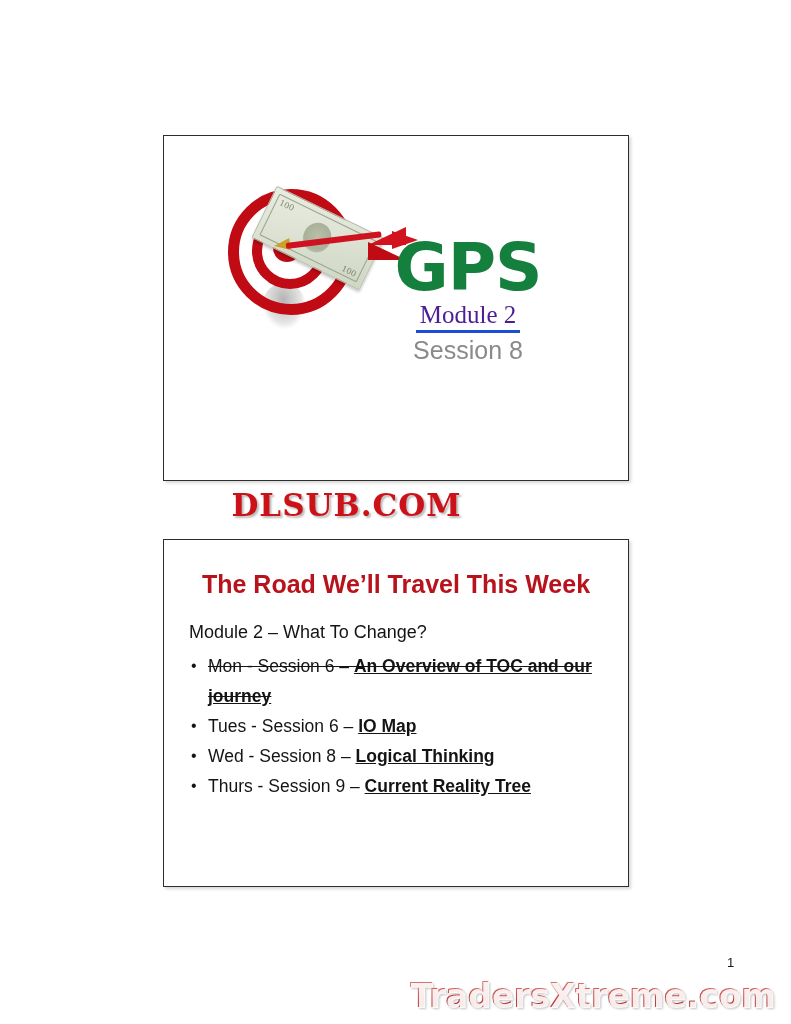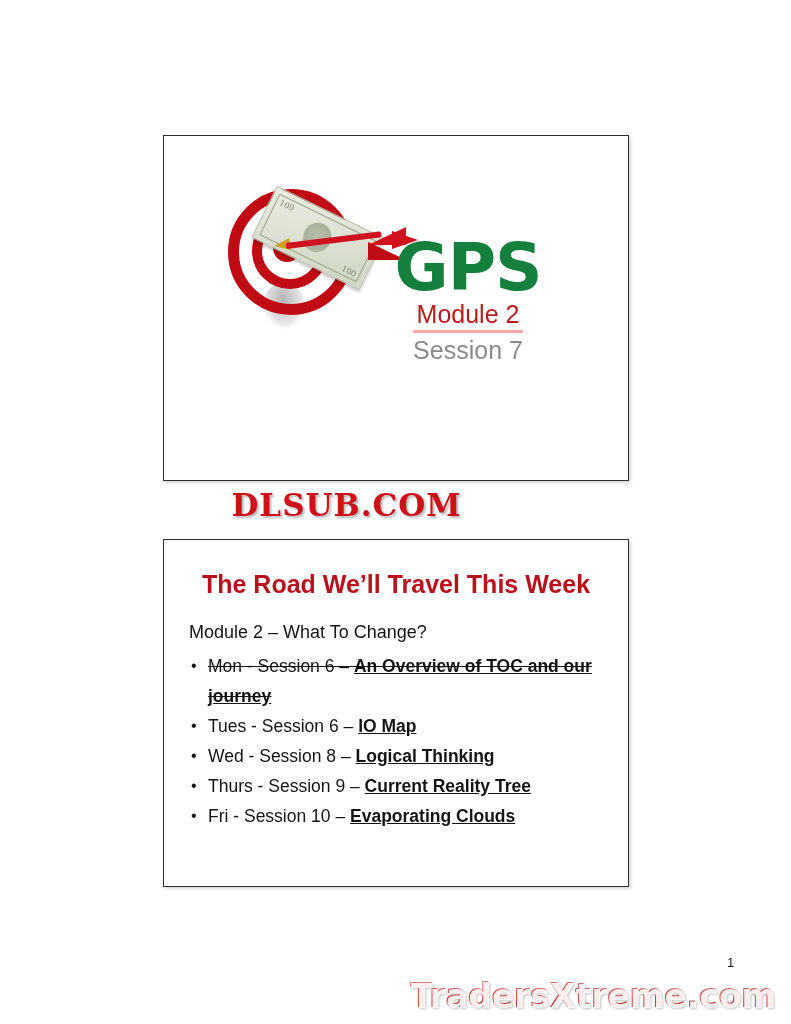--- a/index.html
+++ b/index.html
@@ -210,25 +210,25 @@
   }
   .gps-word {
     font-family: "DejaVu Sans", sans-serif;
     font-weight: bold;
     font-size: 66px;
     line-height: 64px;
     color: #15803d;
     letter-spacing: -1px;
   }
   .gps-sub1 {
-    font-family: Liberation Sans, sans-serif;
+    font-family: Liberation Serif, serif;
     font-size: 25px;
     line-height: 29px;
-    color: #b91c1c;
-    border-bottom: 3px solid #fca5a5;
+    color: #4c1d95;
+    border-bottom: 3px solid #1d4ed8;
     display: inline-block;
     padding: 0 4px 1px 4px;
   }
   .gps-sub2 {
     font-family: "Liberation Sans", sans-serif;
     font-size: 25px;
     line-height: 30px;
     color: #8a8a8a;
     margin-top: 2px;
   }
@@ -363,38 +363,37 @@
           <span class="fletch-a"></span>
           <span class="fletch-b"></span>
           <span class="fletch-c"></span>
         </div>
       </div>
     </div>
 
     <div class="gps-text">
       <div class="gps-word">GPS</div>
       <div><span class="gps-sub1">Module 2</span></div>
-      <div class="gps-sub2">Session 7</div>
+      <div class="gps-sub2">Session 8</div>
     </div>
 
   </div>
 </div>
 
 <div class="watermark-mid">
   <span class="wm-text">DLSUB.COM</span>
 </div>
 
 <div class="slide slide-content-page">
   <div class="slide-heading">The Road We’ll Travel This Week</div>
   <div class="slide-body">
     <div class="body-lead">Module 2 – What To Change?</div>
     <ul class="bullet-list" id="agenda-list">
     <li class="li-strike"><span>Mon - Session 6 – </span><span class="topic">An Overview of TOC and our journey</span></li>
         <li><span>Tues - Session 6 – </span><span class="topic">IO Map</span></li>
         <li><span>Wed - Session 8 – </span><span class="topic">Logical Thinking</span></li>
         <li><span>Thurs - Session 9 – </span><span class="topic">Current Reality Tree</span></li>
-        <li><span>Fri - Session 10 – </span><span class="topic">Evaporating Clouds</span></li>
       </ul>
   </div>
 </div>
 
 <div class="page-number">1</div>
 <div class="footer-brand">TradersXtreme.com</div>
 
 </body></html>

